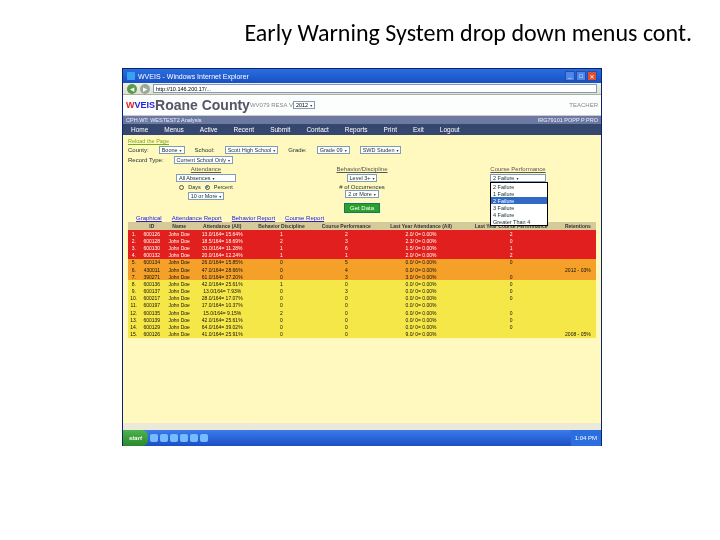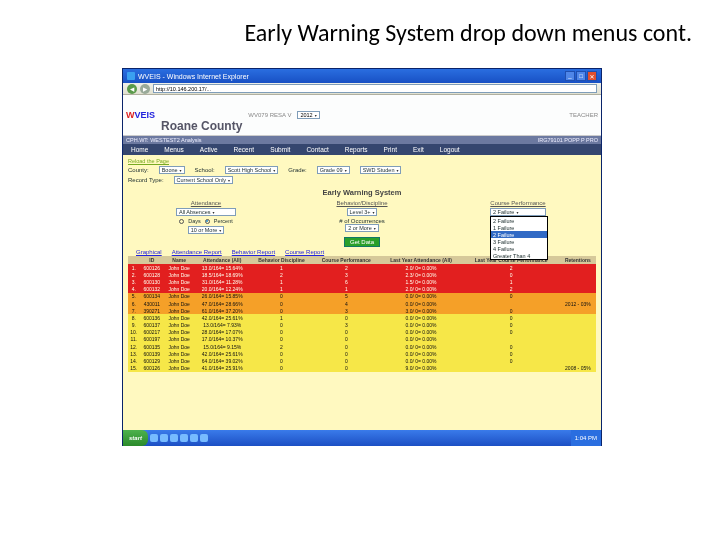--- a/index.html
+++ b/index.html
@@ -9,25 +9,25 @@
   .titlebar { height: 14px; background: linear-gradient(to bottom, #2a6ee0, #1850c4); color: #fff; display: flex; align-items: center; padding: 0 4px; font-size: 7px; }
   .titlebar-icon { width: 8px; height: 8px; background: #3aa0f0; border-radius: 1px; margin-right: 3px; }
   .titlebar-text { flex: 1; }
   .win-btns { display: flex; gap: 1px; }
   .win-btn { width: 10px; height: 10px; background: #4f86e8; border: 1px solid #1f4fb0; display: flex; align-items: center; justify-content: center; color: #fff; font-size: 6px; }
   .win-btn.close { background: #e05030; }
   .addr-bar { height: 12px; background: linear-gradient(to bottom,#f0f0e8,#e0e0d0); border-bottom: 1px solid #b0b0a0; display: flex; align-items: center; padding: 0 4px; gap: 3px; font-size: 5.5px; }
   .nav-ico { width: 10px; height: 10px; border-radius: 50%; background: #5a9a4a; display: flex; align-items: center; justify-content: center; color: #fff; }
   .url-field { flex: 1; height: 9px; background: #fff; border: 1px solid #7f9db9; padding: 0 2px; line-height: 8px; overflow: hidden; color: #000; }
   .banner { background: #fcfdfd; border-bottom: 1px solid #ccc; padding: 2px 3px; }
-  .banner-top { display: flex; align-items: center; gap: 6px; font-size: 7px; }
+  .banner-top { display: flex; align-items: center; font-size: 7px; }
   .logo { font-weight: bold; font-size: 9px; }
   .logo-w { color: #d22; }
   .logo-v { color: #22d; }
-  .county { color: #556; font-weight: bold; font-size: 12px; margin-top: 22px; }
+  .county { color: #556; font-weight: bold; font-size: 14px; }
   .sub1 { color: #888; font-size: 6px; }
   .sub1-right { margin-left: auto; color: #888; font-size: 6px; }
   .banner-sub { background: #6c79a0; color: #eef; font-size: 5.5px; padding: 1px 3px; display: flex; }
   .banner-sub span:last-child { margin-left: auto; }
   .menu-bar { background: #35466f; color: #fff; display: flex; font-size: 6.5px; }
   .menu-bar div { padding: 2px 8px; }
   .content { background: #fff9c0; padding: 3px 5px; font-size: 6px; color: #233; min-height: 288px; }
   .crumb { color: #7a2; font-size: 5.5px; text-decoration: underline; margin-bottom: 2px; }
   .filter-row { display: flex; gap: 10px; align-items: center; margin-bottom: 2px; }
   .sel { background: #fff; border: 1px solid #7f9db9; padding: 0 2px; font-size: 5.5px; height: 8px; line-height: 7px; display: inline-flex; align-items: center; }
@@ -116,21 +116,20 @@
       <span class="sel">Scott High School</span>
       <span>Grade:</span>
       <span class="sel">Grade 09</span>
       <span class="sel">SWD Studen</span>
     </div>
     <div class="filter-row">
       <span>Record Type:</span>
       <span class="sel">Current School Only</span>
     </div>
 
-    <div class="section-title">Early Warning System</div>
 
     <div class="cols3">
       <div class="col">
         <div class="col-head">Attendance</div>
         <span class="sel" style="width:60px">All Absences</span>
         <div class="radio-row">
           <span class="radio"></span>
             <span>Days</span>
           <span class="radio checked"></span>
             <span>Percent</span>

